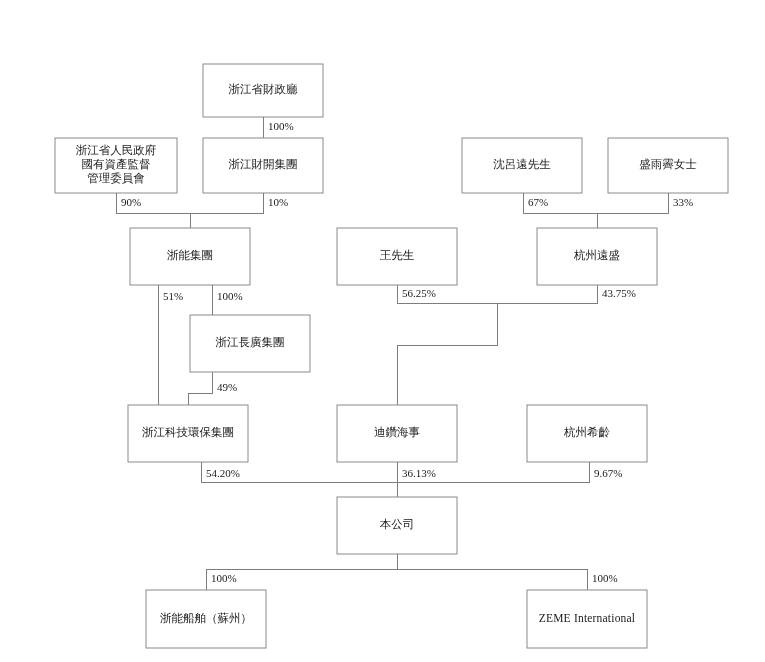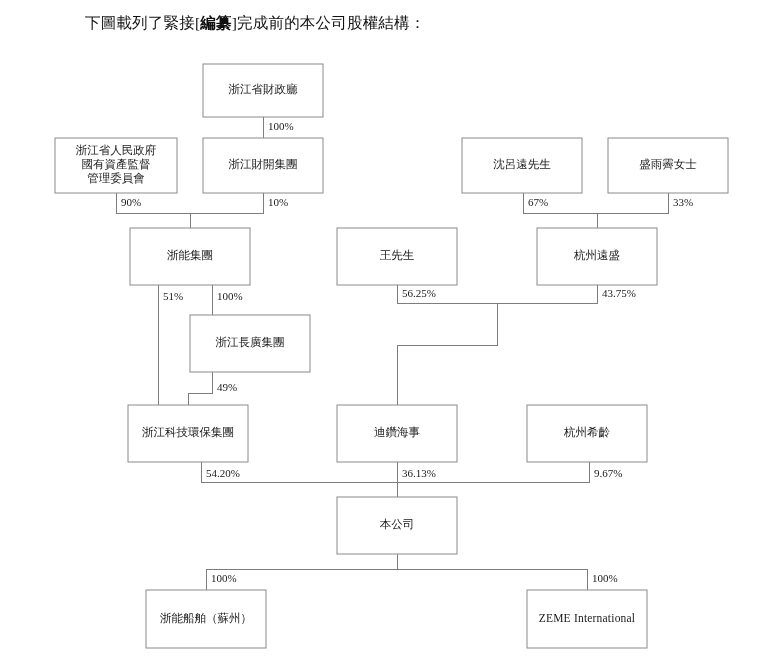--- a/index.html
+++ b/index.html
@@ -69,23 +69,20 @@
     font-size: 11px;
     fill: #1a1a1a;
     dominant-baseline: middle;
   }
 </style>
 </head>
 <body>
 
 <div id="chart-root">
 
-  <div class="intro-text">
-    <span>下圖載列了緊接[</span><span class="bold-seg">編纂</span><span>]完成前的本公司股權結構：</span>
-  </div>
 
   <svg id="diagram" viewBox="0 0 765 662" xmlns="http://www.w3.org/2000/svg">
     <g id="edges-layer">
         <path class="edge-line" d="M 263,117 L 263,138"></path>
         <path class="edge-line" d="M 116,193 L 116,213 L 190,213 L 190,228"></path>
         <path class="edge-line" d="M 263,193 L 263,213 L 190,213 L 190,228"></path>
         <path class="edge-line" d="M 523,193 L 523,213 L 597,213 L 597,228"></path>
         <path class="edge-line" d="M 668,193 L 668,213 L 597,213 L 597,228"></path>
         <path class="edge-line" d="M 158,285 L 158,405"></path>
         <path class="edge-line" d="M 212,285 L 212,315"></path>

